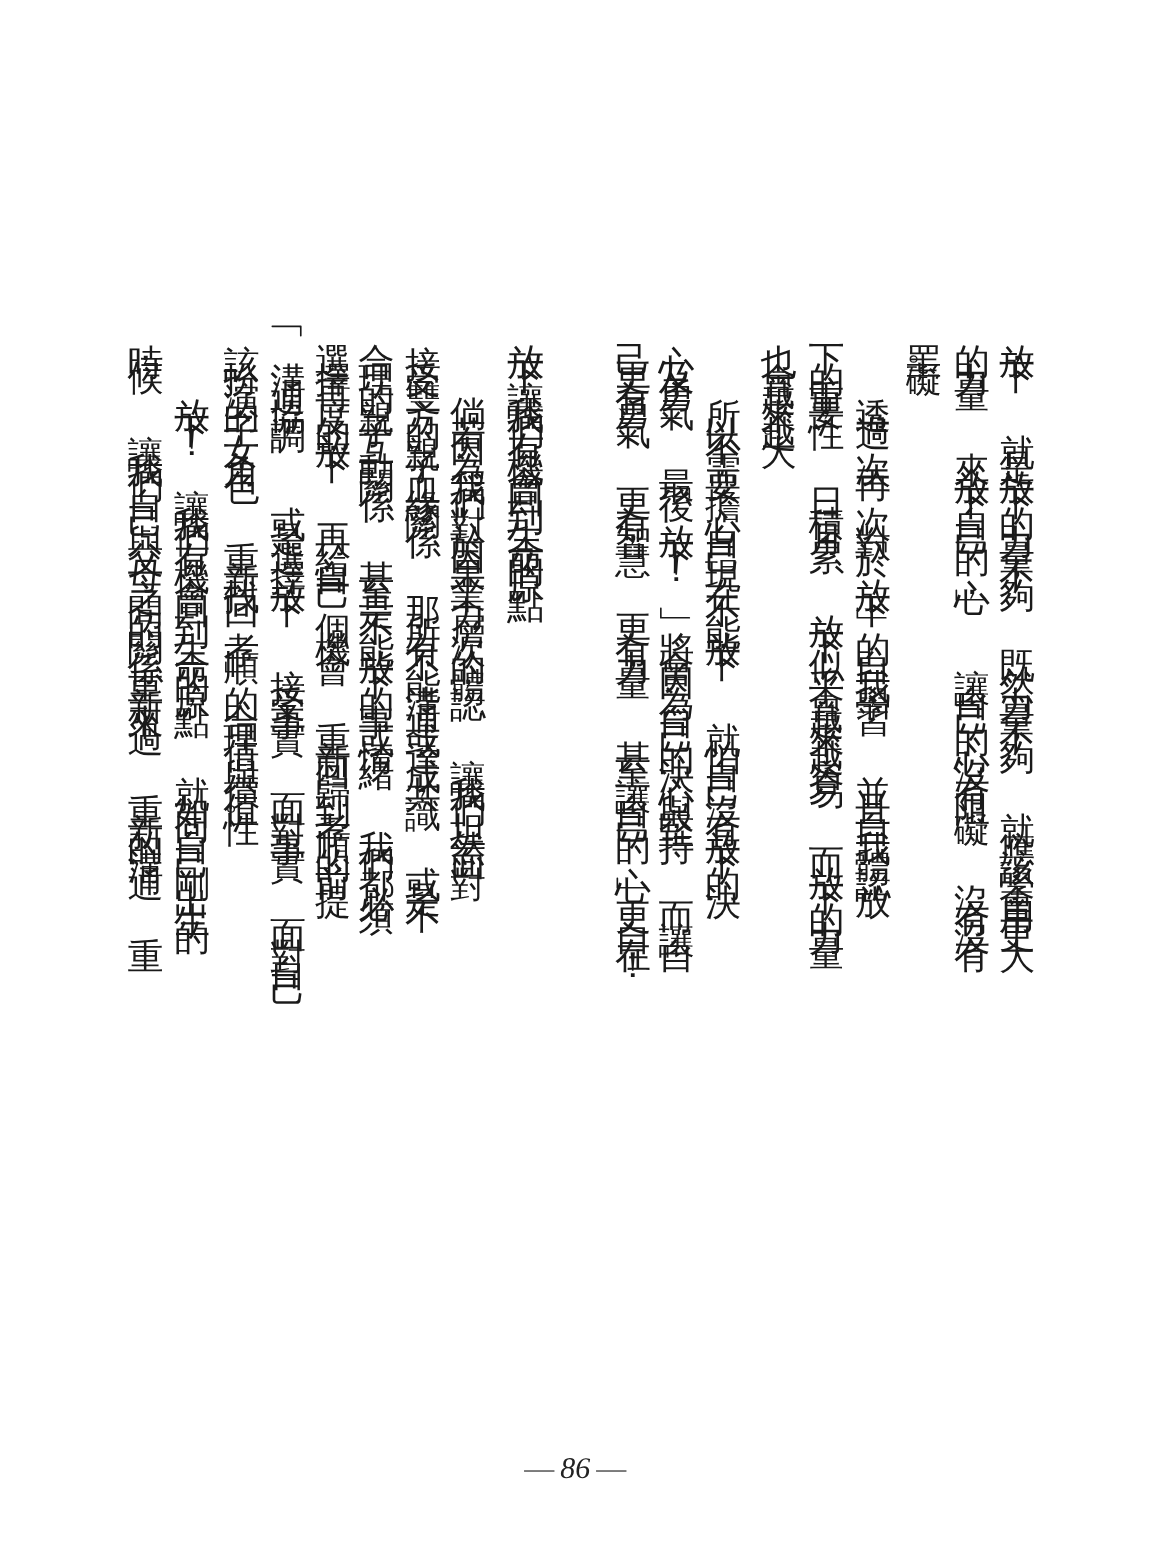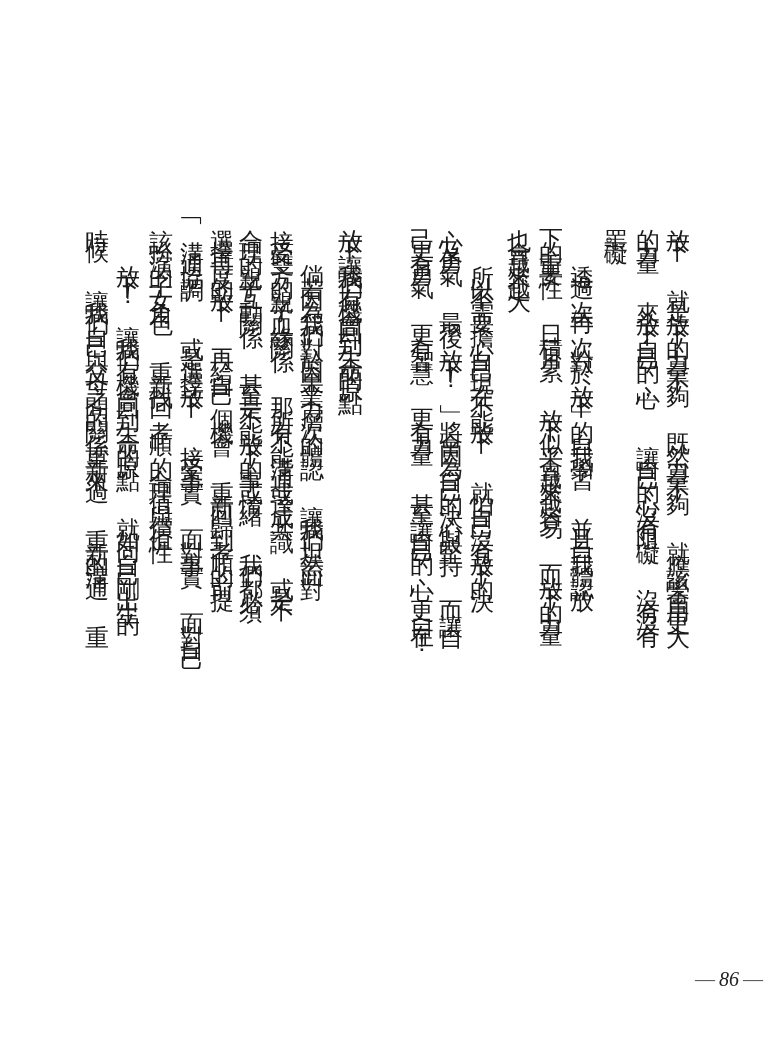--- a/index.html
+++ b/index.html
@@ -34,21 +34,21 @@
     .col.indent { top: 246px; }
     .col.heading {
       font-size: 25px;
       letter-spacing: 11.5px;
       font-weight: 500;
     }
     .folio {
       position: absolute;
       left: 0; width: 767px;
       top: 968px;
-      text-align: right;
+      text-align: center;
       font-family: "Liberation Serif", "DejaVu Serif", serif;
       font-style: italic;
       font-size: 20px;
       color: #222;
     }
     .folio .dash {
       font-style: normal;
       color: #555;
       margin: 0 4px;
     }

